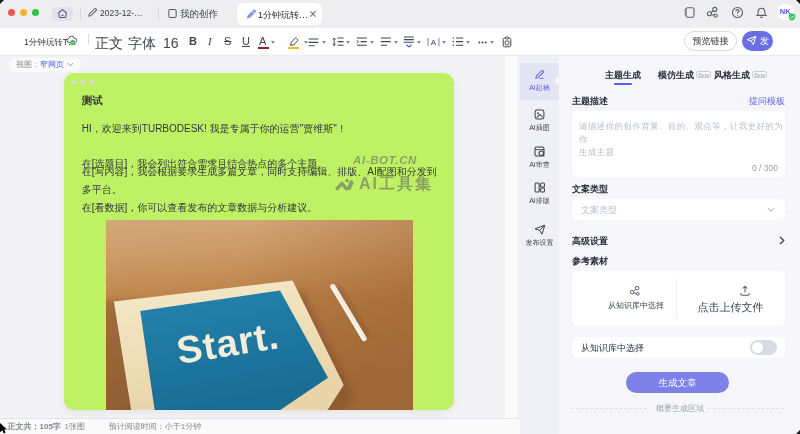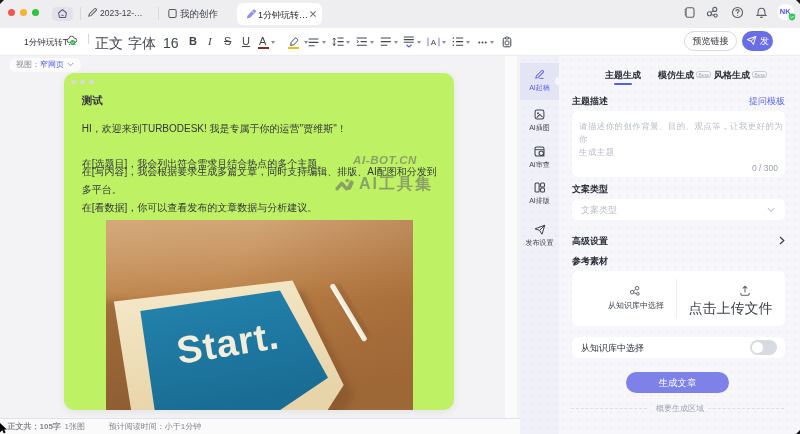--- a/index.html
+++ b/index.html
@@ -325,21 +325,21 @@
         <circle cx="3.4" cy="7.8" r="1.9"></circle>
         <circle cx="8.8" cy="3.4" r="1.9"></circle>
         <circle cx="9.6" cy="9.6" r="1.5"></circle>
         <path d="M5.1 6.5 L7.2 4.7 M5.4 8.5 L8 9.3"></path>
       </svg>
     <svg style="position:absolute;left:167px;top:14px;" width="12" height="12" viewBox="0 0 13 13" fill="none" stroke="#565b65" stroke-width="1.1">
         <path d="M2 8.6 L2 10 Q2 11 3 11 L10 11 Q11 11 11 10 L11 8.6"></path>
         <path d="M6.5 1.6 L6.5 8 M4 3.8 L6.5 1.4 L9 3.8"></path>
       </svg>
     <div style="position:absolute;left:12px;top:29px;width:104px;text-align:center;font-size:8px;color:#3a3f4a;">从知识库中选择</div>
-    <div style="position:absolute;left:104px;top:29px;width:109px;text-align:center;font-size:14px;color:#3a3f4a;">点击上传文件</div>
+    <div style="position:absolute;left:104px;top:29px;width:109px;text-align:center;font-size:11px;color:#3a3f4a;">点击上传文件</div>
   </div>
   <div class="pbox" style="top:281px;height:21px;">
     <div style="position:absolute;left:9px;top:5px;font-size:9px;color:#2b2e3a;">从知识库中选择</div>
     <div style="position:absolute;right:8px;top:3px;width:27px;height:15px;border-radius:8px;background:#d8dbe2;">
       <div style="position:absolute;left:2px;top:2px;width:11px;height:11px;border-radius:50%;background:#fff;"></div>
     </div>
   </div>
   <div style="position:absolute;left:67px;top:316px;width:103px;height:21px;border-radius:11px;background:#7d81e8;color:#fff;font-size:9.5px;text-align:center;line-height:21px;">生成文章</div>
   <div style="position:absolute;left:12px;top:352px;width:76px;border-top:1px dashed #dddfe8;"></div>
   <div style="position:absolute;left:97px;top:347px;font-size:8px;color:#a0a4af;font-family:Liberation Mono, monospace;">概要生成区域</div>

